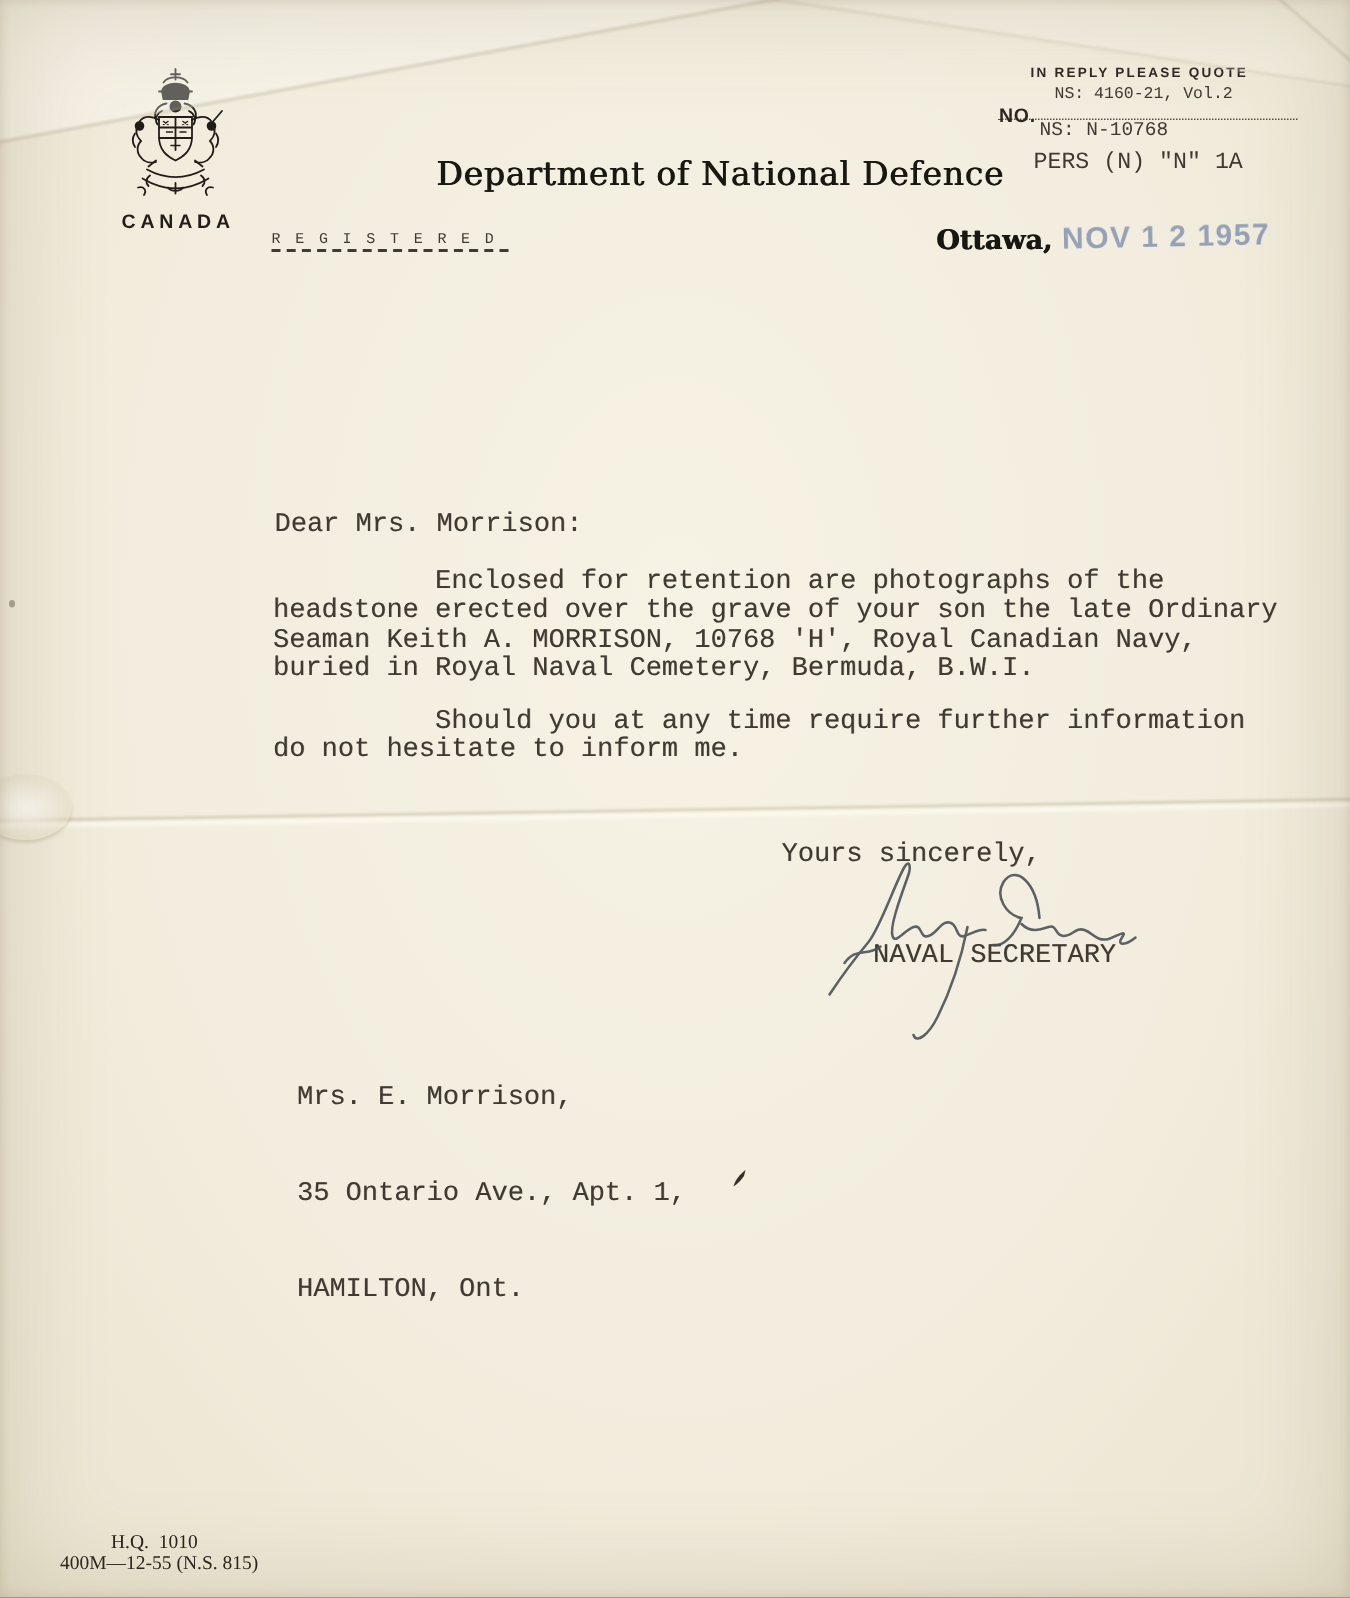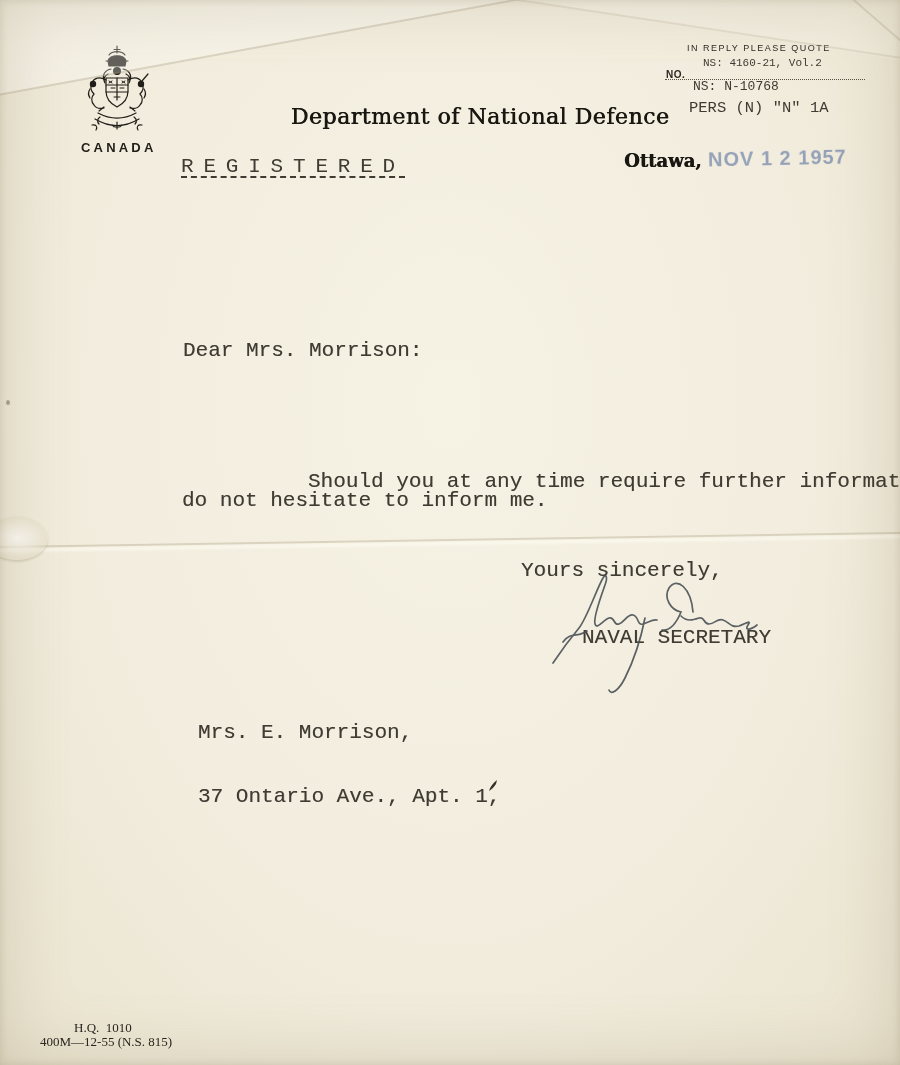--- a/index.html
+++ b/index.html
@@ -22,38 +22,38 @@
     background:radial-gradient(ellipse, rgba(253,251,245,.95) 0%, rgba(228,221,199,.45) 65%, rgba(228,221,199,0) 100%);
     box-shadow:0 2px 2px rgba(150,137,105,.25);}
   .speck{position:absolute;left:6px;top:400px;width:4px;height:5px;border-radius:50%;background:rgba(110,102,84,.55);z-index:21;}
   
   .crest{position:absolute;left:78px;top:44px;width:78px;height:98px;z-index:10;}
   .country{position:absolute;left:81px;top:140px;font-family:"Liberation Sans",sans-serif;
     font-size:13px;font-weight:bold;letter-spacing:3.2px;color:#211e19;z-index:10;}
   .dept-title{position:absolute;left:235px;top:104px;width:490px;text-align:center;z-index:10;
     font-family:"DejaVu Serif", serif;font-size:22px;font-weight:normal;color:#191712;
     letter-spacing:.5px;text-shadow:.6px 0 0 #191712;}
-  .registered{position:absolute;left:181px;top:155px;font-size:21px;letter-spacing:9.8px;z-index:10;
+  .registered{position:absolute;left:181px;top:155px;font-size:10px;letter-spacing:9.8px;z-index:10;
     text-decoration:underline;text-decoration-style:dashed;text-decoration-thickness:1.6px;text-underline-offset:4px;}
   .in-reply{position:absolute;left:687px;top:43px;font-family:"Liberation Sans",sans-serif;
-    font-size:9px;font-weight:normal;letter-spacing:1.5px;color:#2c2923;z-index:10;}
+    font-size:9px;font-weight:bold;letter-spacing:1.5px;color:#2c2923;z-index:10;}
   .no-label{position:absolute;left:666px;top:69px;font-family:"Liberation Sans",sans-serif;
-    font-size:10px;font-weight:bold;letter-spacing:.5px;color:#2c2923;z-index:10;}
+    font-size:13px;font-weight:bold;letter-spacing:.5px;color:#2c2923;z-index:10;}
   .dotline{position:absolute;left:665px;top:61px;width:200px;height:18px;z-index:9;
     border-bottom:1.6px dotted #57513f;}
   .ref0{position:absolute;left:703px;top:57px;font-size:11px;z-index:10;}
   .ref1{position:absolute;left:693px;top:79px;font-size:13px;z-index:10;}
   .ref2{position:absolute;left:689px;top:99px;font-size:15.5px;z-index:10;}
   .city{position:absolute;left:624px;top:150px;font-family:"DejaVu Serif",serif;
     font-size:18px;font-weight:bold;color:#191712;text-shadow:.5px 0 0 #191712;z-index:10;}
   .stamp{position:absolute;left:708px;top:147px;font-family:"Liberation Sans",sans-serif;
     font-size:20px;font-weight:bold;letter-spacing:1px;color:#8494b1;opacity:.85;
     transform:rotate(-1.2deg);filter:blur(.35px);z-index:11;}
   
-  .typed{font-size:21px;line-height:19.4px;white-space:pre;z-index:10;position:absolute;
+  .typed{font-size:18px;line-height:19.4px;white-space:pre;z-index:10;position:absolute;
     text-shadow:.3px .3px .25px rgba(62,56,44,.45);}
   .salutation{left:183px;top:341px;}
   .para1{left:182px;top:379px;}
   .para2{left:182px;top:472px;}
   .closing{left:521px;top:561px;}
   .signer-title{left:582px;top:628px;}
   .recipient{left:182px;top:680px;line-height:21.2px;margin-left:16px;}
   .signature{position:absolute;left:545px;top:568px;width:215px;height:132px;z-index:12;pointer-events:none;}
   
   .footer-line{position:absolute;font-family:"Liberation Serif",serif;font-size:13px;color:#26231d;
@@ -106,38 +106,43 @@
   <div class="no-label">NO.</div>
   <div class="dotline"></div>
   <div class="ref0">NS: 4160-21, Vol.2</div>
   <div class="ref1">NS: N-10768</div>
   <div class="ref2">PERS (N) "N" 1A</div>
 
   <div class="city">Ottawa,</div>
   <div class="stamp">NOV 1 2 1957</div>
 
   <div class="typed salutation">Dear Mrs. Morrison:</div>
+  <div class="typed para1">          Enclosed for retention are photographs of the
+headstone erected over the grave of your son the late Ordinary
+Seaman Keith A. MORRISON, 10768 'H', Royal Canadian Navy,
+buried in Royal Naval Cemetery, Bermuda, B.W.I.</div>
   <div class="typed para2">          Should you at any time require further information
 do not hesitate to inform me.</div>
   <div class="typed closing">Yours sincerely,</div>
 
   <svg class="signature" viewBox="0 0 215 132">
     <g stroke="#4b5157" stroke-width="1.7" fill="none" stroke-linecap="round" opacity=".9">
       <path d="M8 95 C14 86 24 72 34 60 C42 50 52 20 58 10 C61 5 63 9 60 17 C55 31 48 50 50 56 C52 62 58 52 64 50 C70 48 68 58 74 56 C80 54 82 46 88 47 C94 48 92 58 98 56 C104 54 108 51 112 52"></path>
       <path d="M148 44 C146 20 132 8 124 20 C118 30 126 42 136 44 C131 56 124 63 117 62"></path>
       <path d="M136 48 C142 54 148 52 154 50 C160 48 158 56 164 56 C170 56 172 50 178 52 C184 54 186 60 194 58 C200 56 207 51 203 57 C199 63 206 62 212 57"></path>
       <path d="M100 50 C96 70 90 90 80 110 C74 122 66 128 64 122"></path>
       <path d="M18 74 C26 63 33 70 42 63"></path>
     </g>
   </svg>
   <div class="typed signer-title">NAVAL SECRETARY</div>
 
   <div class="typed recipient">
     <div>Mrs. E. Morrison,</div>
-    <div>37 Ontario Ave., Apt. 1,</div>
+    <div>35 Ontario Ave., Apt. 1,</div>
+    <div>HAMILTON, Ont.</div>
   </div>
 
   <svg class="ink-mark" viewBox="0 0 12 14">
     <path d="M10 1 C6 4 3 8 2 12 C5 10 7 8 9 5 Z" fill="#33302a"></path>
   </svg>
 
   <div class="footer-line form-number">H.Q.  1010</div>
   <div class="footer-line print-code">400M—12-55 (N.S. 815)</div>
 
   <div class="vignette"></div>

